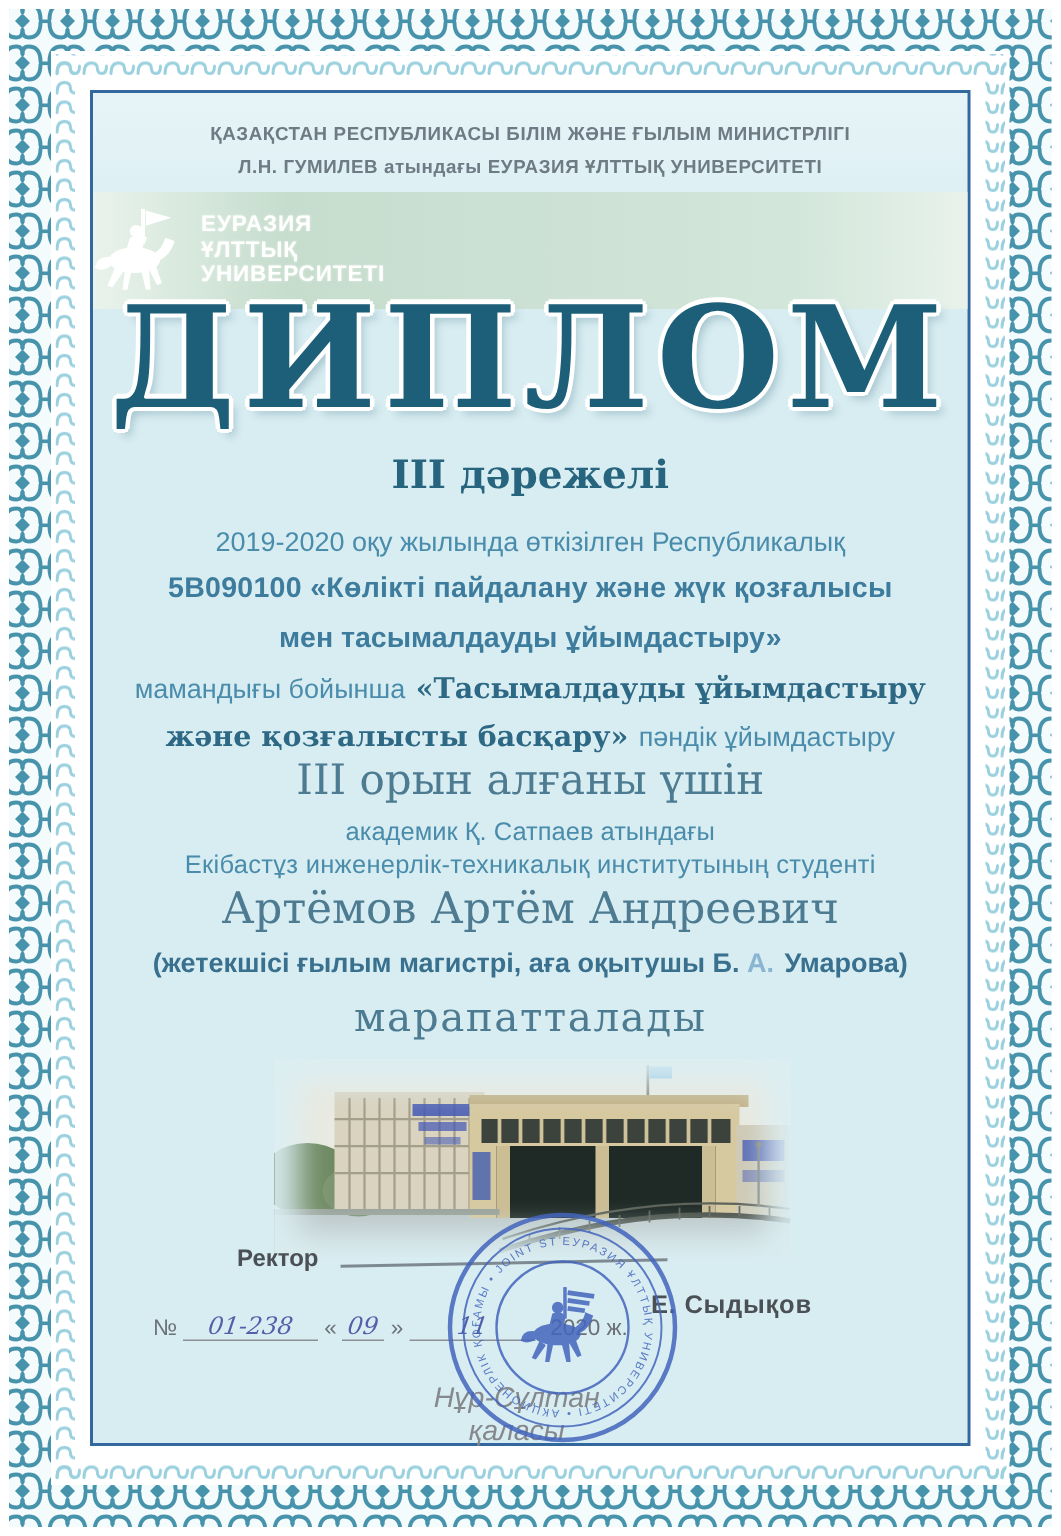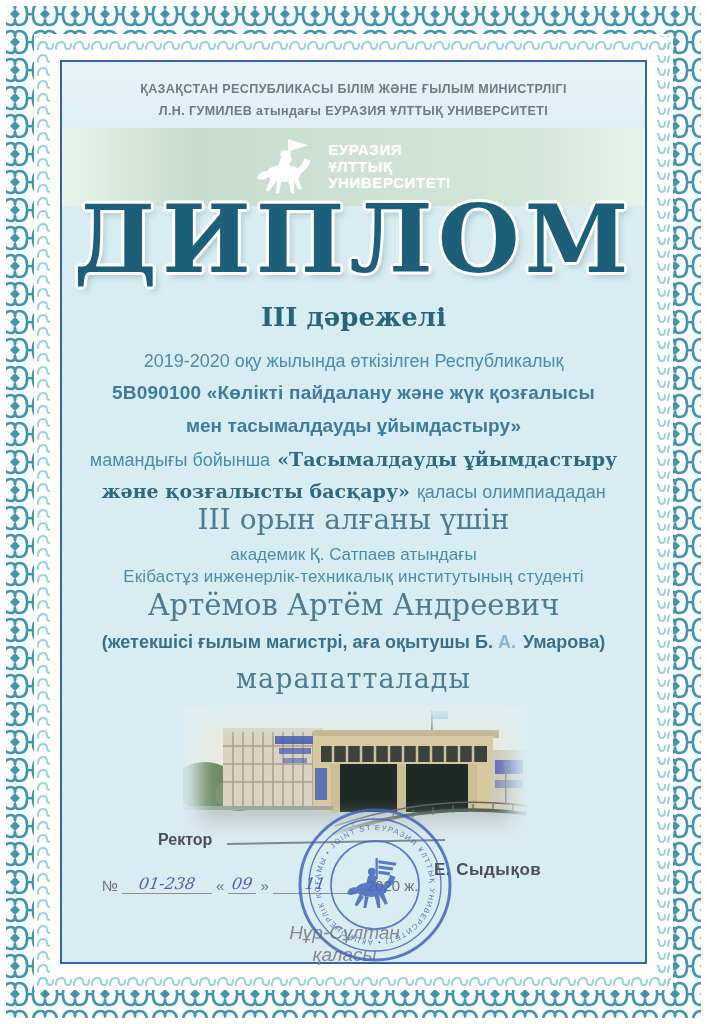--- a/index.html
+++ b/index.html
@@ -8,21 +8,21 @@
   .border-svg{position:absolute;left:0;top:0;z-index:1;}
   .frame{position:absolute;left:60px;top:60px;right:60px;bottom:60px;border:2px solid #33689f;
          background:linear-gradient(180deg,#e7f4f7 0%,#d8edf2 12%,#d8edf2 100%);z-index:2;}
   .abs{position:absolute;left:0;right:0;text-align:center;}
   .hdr{color:#6e7a84;font-size:12.5px;letter-spacing:.4px;font-weight:bold;}
   .hdr1{top:20px;}
   .hdr2{top:42px;}
   .banner{position:absolute;left:0;right:0;top:66px;height:78px;
           background:linear-gradient(90deg,#e9f3ec 0%,#c6ddcd 22%,#ccе2d4 50%,#cfe4d7 78%,#e6f1ea 100%);
           background:linear-gradient(90deg,#e9f3ec 0%,#c6ddcd 22%,#cde2d5 55%,#d2e6da 80%,#e8f2eb 100%);
-          display:flex;align-items:center;justify-content:center;gap:8px;}
+          display:flex;align-items:center;gap:8px;}
   .logotext{color:#ffffff;font-weight:bold;font-size:15px;line-height:1.12;letter-spacing:.6px;
             text-align:left;text-shadow:0 0 2px rgba(255,255,255,.5);}
   .title{top:130px;font-family:"DejaVu Serif",serif;font-weight:bold;font-size:94px;line-height:1;
          color:#1d5f79;letter-spacing:5px;
          text-shadow:2px 2px 0 #fff,-2px -2px 0 #fff,2px -2px 0 #fff,-2px 2px 0 #fff,
                      0 3px 0 #fff,0 -3px 0 #fff,3px 0 0 #fff,-3px 0 0 #fff,4px 5px 6px rgba(110,150,165,.45);}
   .degree{top:240px;font-family:"DejaVu Serif",serif;font-weight:bold;font-size:26px;color:#27657f;}
   .sansline{color:#4a8cab;font-size:18px;}
   .sansbold{color:#3d7c9c;font-weight:bold;font-size:19px;}
   .slab{font-family:"DejaVu Serif",serif;font-weight:bold;color:#2d6884;font-size:19px;}
@@ -130,21 +130,21 @@
     <div class="abs degree">III дәрежелі</div>
 
     <div class="abs sansline l1">2019-2020  оқу жылында өткізілген Республикалық</div>
     <div class="abs sansbold l2">5В090100 «Көлікті пайдалану және жүк  қозғалысы</div>
     <div class="abs l4">
       <span class="sansline">мамандығы бойынша</span><span class="slab">«Тасымалдауды ұйымдастыру</span>
     </div>
 
     <div class="abs sansbold l3">мен тасымалдауды ұйымдастыру»</div>
     <div class="abs l5">
-      <span class="slab">және қозғалысты басқару»</span><span class="sansline">қаласы олимпиададан</span>
+      <span class="slab">және қозғалысты басқару»</span><span class="sansline">пәндік ұйымдастыру</span>
     </div>
 
     <div class="abs serifline award">III орын алғаны үшін</div>
     <div class="abs inst inst1">академик Қ. Сатпаев атындағы</div>
     <div class="abs inst inst2">Екібастұз инженерлік-техникалық институтының студенті</div>
     <div class="abs serifline name">Артёмов Артём Андреевич</div>
 
     <div class="abs serifline verb">марапатталады</div>
 
     <div class="abs supervisor">

